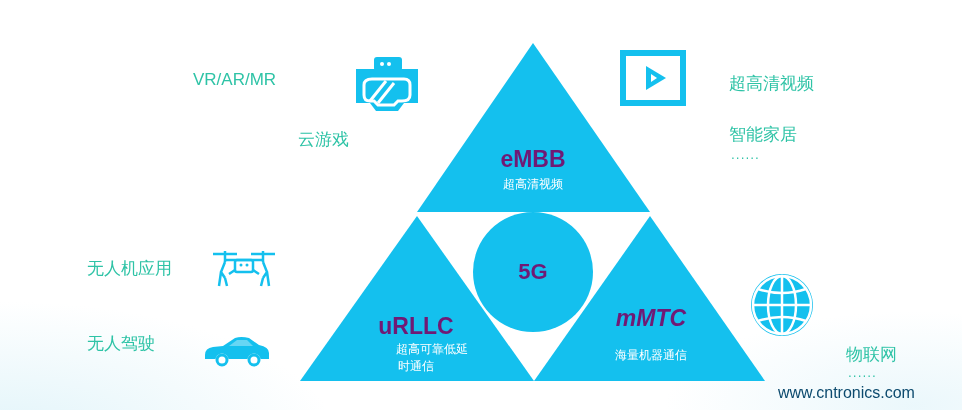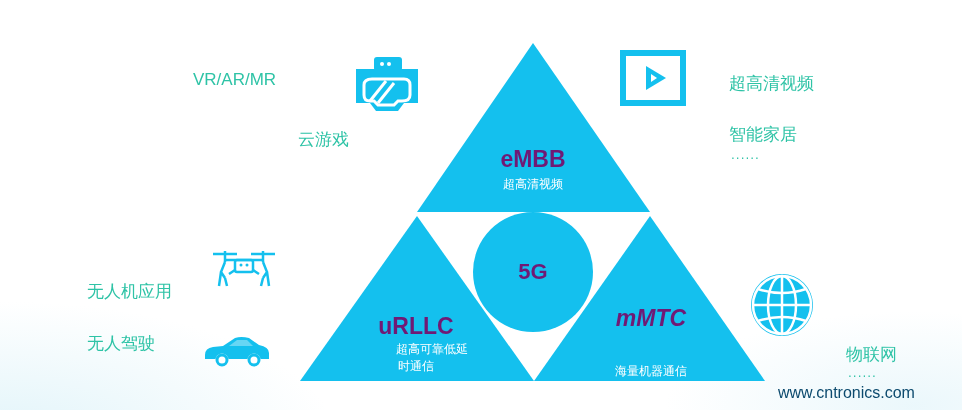--- a/index.html
+++ b/index.html
@@ -59,21 +59,21 @@
 <div class="tri-title" style="left:503px; top:259px; width:60px; font-size:22px;">5G</div>
 
 <div class="tri-title" style="left:473px; top:146px; width:120px;">eMBB</div>
 <div class="tri-sub" style="left:473px; top:176px; width:120px;">超高清视频</div>
 
 <div class="tri-title" style="left:356px; top:313px; width:120px;">uRLLC</div>
 <div class="tri-sub" style="left:372px; top:341px; width:120px;">超高可靠低延</div>
 <div class="tri-sub" style="left:356px; top:358px; width:120px;">时通信</div>
 
 <div class="tri-title" style="left:591px; top:305px; width:120px;font-style:italic;">mMTC</div>
-<div class="tri-sub" style="left:591px; top:347px; width:120px;margin-top:16px;">海量机器通信</div>
+<div class="tri-sub" style="left:591px; top:347px; width:120px;">海量机器通信</div>
 
 <div class="label latin" style="left:193px; top:70px;">VR/AR/MR</div>
 <div class="label" style="left:298px; top:128px;">云游戏</div>
 
 <svg class="icon" style="left:354px; top:55px;" width="66" height="58" viewBox="0 0 66 58">
   <rect x="20" y="2" width="28" height="14" rx="3" fill="#14c0ee"></rect>
   <circle cx="28" cy="9" r="2" fill="#fff"></circle>
   <circle cx="35" cy="9" r="2" fill="#fff"></circle>
   <path d="M2 14 H64 V48 H50 L44 56 H22 L16 48 H2 Z" fill="#14c0ee"></path>
   <path d="M10 30 Q10 24 18 24 H50 Q56 24 56 30 V40 Q56 46 48 46 H44 L40 50 H24 L20 46 H16 Q10 46 10 40 Z" fill="none" stroke="#fff" stroke-width="3"></path>
@@ -85,21 +85,21 @@
   <path d="M2 2 H64 V54 H50" fill="none" stroke="#14c0ee" stroke-width="8"></path>
   <path d="M2 2 V54 H50" fill="none" stroke="#14c0ee" stroke-width="8"></path>
   <rect x="2" y="2" width="62" height="52" fill="none" stroke="#14c0ee" stroke-width="7"></rect>
   <polygon points="26,16 26,40 46,28" fill="#14c0ee"></polygon>
   <polygon points="31,24 31,32 37,28" fill="#fff"></polygon>
 </svg>
 <div class="label" style="left:729px; top:72px;">超高清视频</div>
 <div class="label" style="left:729px; top:123px;">智能家居</div>
 <div class="dots" style="left:731px; top:148px;">......</div>
 
-<div class="label" style="left:87px; top:280px;text-align:right;">无人机应用</div>
+<div class="label" style="left:87px; top:257px;text-align:right;">无人机应用</div>
 <svg class="icon" style="left:211px; top:250px;" width="66" height="38" viewBox="0 0 66 38">
   <g stroke="#14c0ee" stroke-width="2.5" fill="none">
     <line x1="2" y1="4" x2="26" y2="4"></line>
     <line x1="40" y1="4" x2="64" y2="4"></line>
     <line x1="14" y1="1" x2="14" y2="12"></line>
     <line x1="52" y1="1" x2="52" y2="12"></line>
     <path d="M14 10 H52"></path>
     <rect x="24" y="10" width="18" height="12" rx="2"></rect>
     <path d="M14 12 L10 22 L14 28 M10 22 L8 36 M14 28 L16 36"></path>
     <path d="M52 12 L56 22 L52 28 M56 22 L58 36 M52 28 L50 36"></path>

